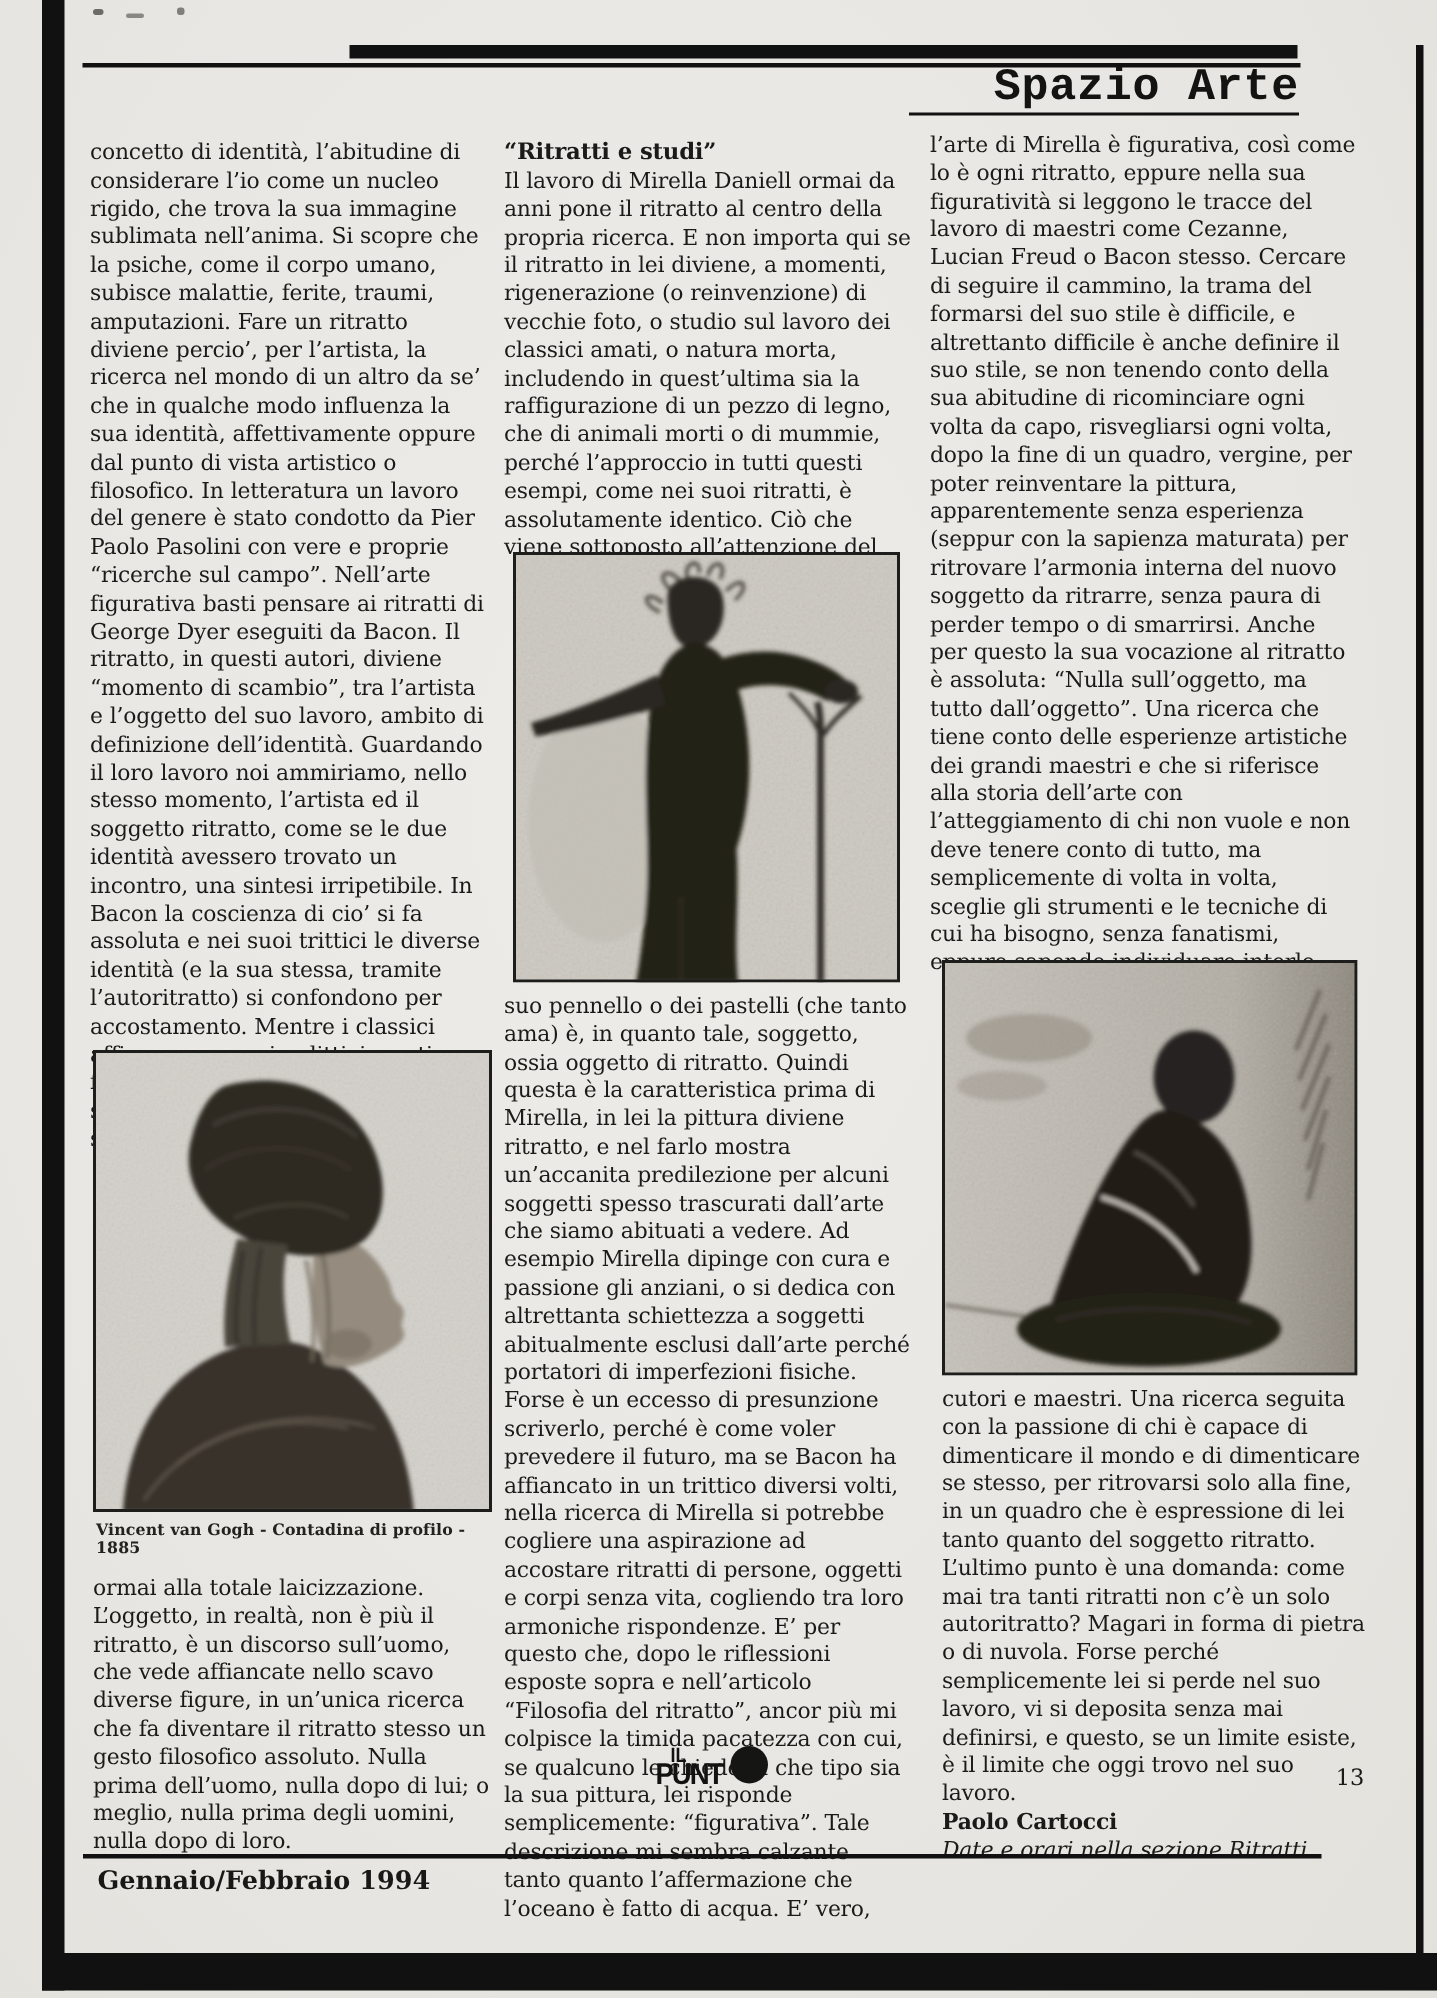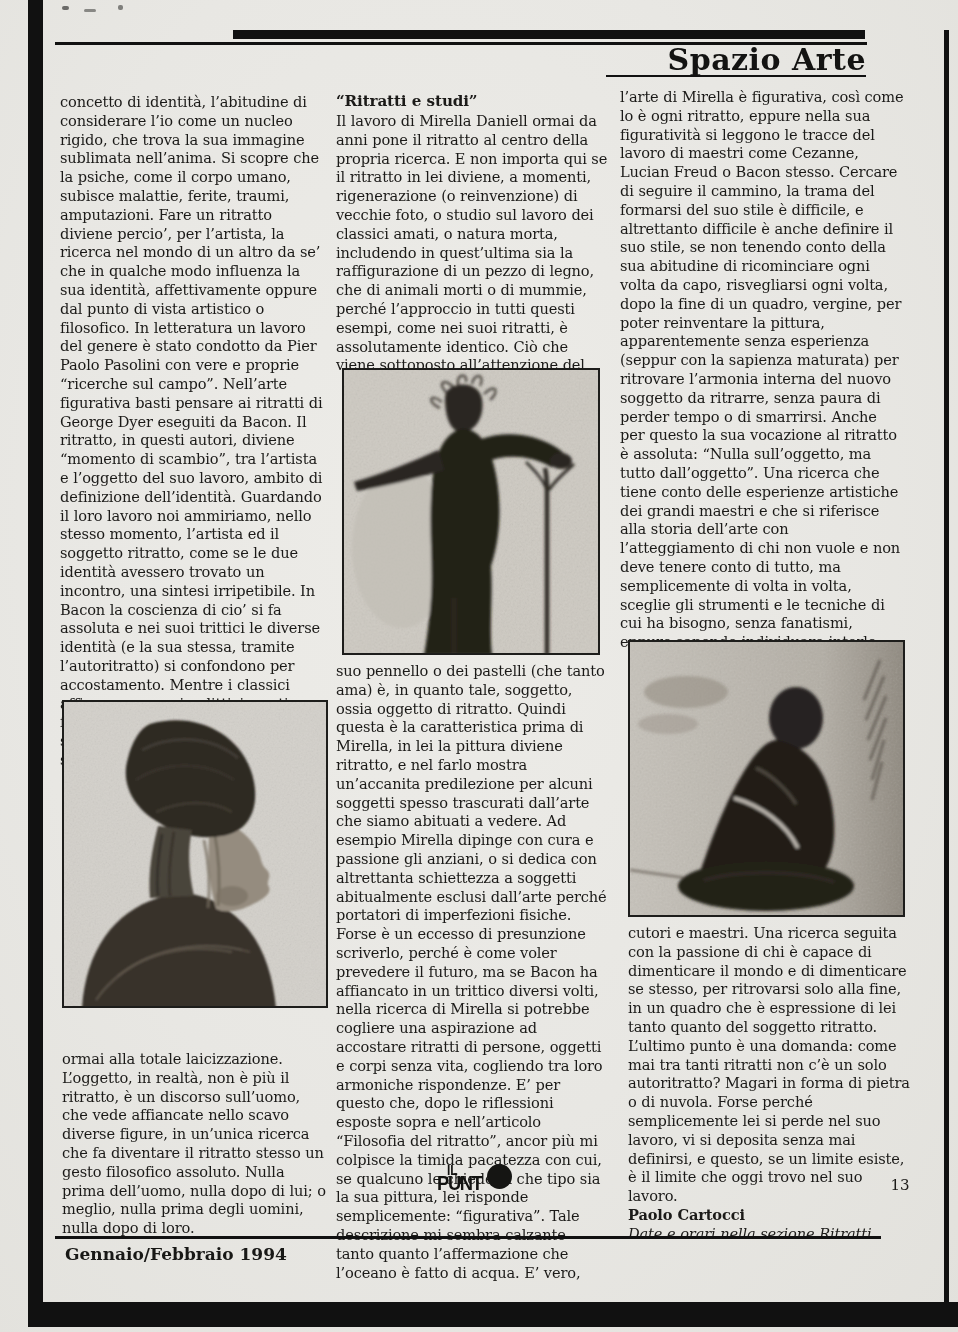--- a/index.html
+++ b/index.html
@@ -10,21 +10,21 @@
     font-family:"DejaVu Serif", serif;color:#1b1a18;
   }
   .bar{position:absolute;background:#111;}
   .col-text{
     position:absolute;font-size:14.6px;line-height:18.8px;letter-spacing:-0.15px;
     text-align:left;word-spacing:0.2px;
   }
   .heading-inline{font-weight:bold;font-size:15.2px;}
   .page-title{
     position:absolute;left:500px;top:42px;width:366px;text-align:right;
-    font-weight:bold;font-size:30px;letter-spacing:0.5px;color:#131312;
+    font-weight:bold;font-size:30px;letter-spacing:0.5px;color:#131312;font-family:Liberation Mono, monospace;
   }
   .figure{position:absolute;}
   .figure svg{display:block;}
   .caption{
     position:absolute;font-size:10.5px;font-weight:bold;letter-spacing:0.1px;color:#23221f;
   }
   .byline{font-weight:bold;text-align:right;}
   .note{font-style:italic;}
   .footer-date{
     position:absolute;left:65px;top:1244px;font-weight:bold;font-size:17px;color:#181816;
@@ -92,20 +92,21 @@
         <path d="M80,50 C110,34 150,36 176,58" stroke="#45403a" stroke-width="3" fill="none" opacity="0.8"></path>
         <path d="M74,80 C100,62 142,60 172,80" stroke="#3c3731" stroke-width="3" fill="none" opacity="0.7"></path>
         <path d="M94,112 C120,100 150,100 170,112" stroke="#474139" stroke-width="2.5" fill="none" opacity="0.7"></path>
         <path d="M96,126 C90,150 86,172 88,198 L132,196 C126,170 126,146 130,130 Z" fill="#4a443b"></path>
         <path d="M100,134 C96,158 94,178 96,196" stroke="#332f29" stroke-width="2.5" fill="none"></path>
         <path d="M112,132 C108,156 106,176 108,196" stroke="#38332c" stroke-width="2.5" fill="none"></path>
       </g>
       <rect x="1" y="1" width="264" height="306" fill="none" stroke="#1d1d1b" stroke-width="2"></rect>
     </svg>
   </div>
+  <div class="caption" style="left:64px;top:1014px;width:266px;">Vincent van Gogh - Contadina di profilo - 1885</div>
 
   <div class="col-text" style="left:62px;top:1050px;width:266px;">ormai alla totale laicizzazione. L’oggetto, in realtà, non è più il ritratto, è un discorso sull’uomo, che vede affiancate nello scavo diverse figure, in un’unica ricerca che fa diventare il ritratto stesso un gesto filosofico assoluto. Nulla prima dell’uomo, nulla dopo di lui; o meglio, nulla prima degli uomini, nulla dopo di loro.</div>
 
   <div class="col-text heading-inline" style="left:336px;top:92px;width:272px;">“Ritratti e studi”</div>
   <div class="col-text" style="left:336px;top:112px;width:272px;">Il lavoro di Mirella Daniell ormai da anni pone il ritratto al centro della propria ricerca. E non importa qui se il ritratto in lei diviene, a momenti, rigenerazione (o reinvenzione) di vecchie foto, o studio sul lavoro dei classici amati, o natura morta, includendo in quest’ultima sia la raffigurazione di un pezzo di legno, che di animali morti o di mummie, perché l’approccio in tutti questi esempi, come nei suoi ritratti, è assolutamente identico. Ciò che viene sottoposto all’attenzione del</div>
 
   <div class="figure" style="left:342px;top:368px;width:258px;height:287px;">
     <svg width="258" height="287" viewBox="0 0 258 287">
       <defs>
         <filter id="blurA">

